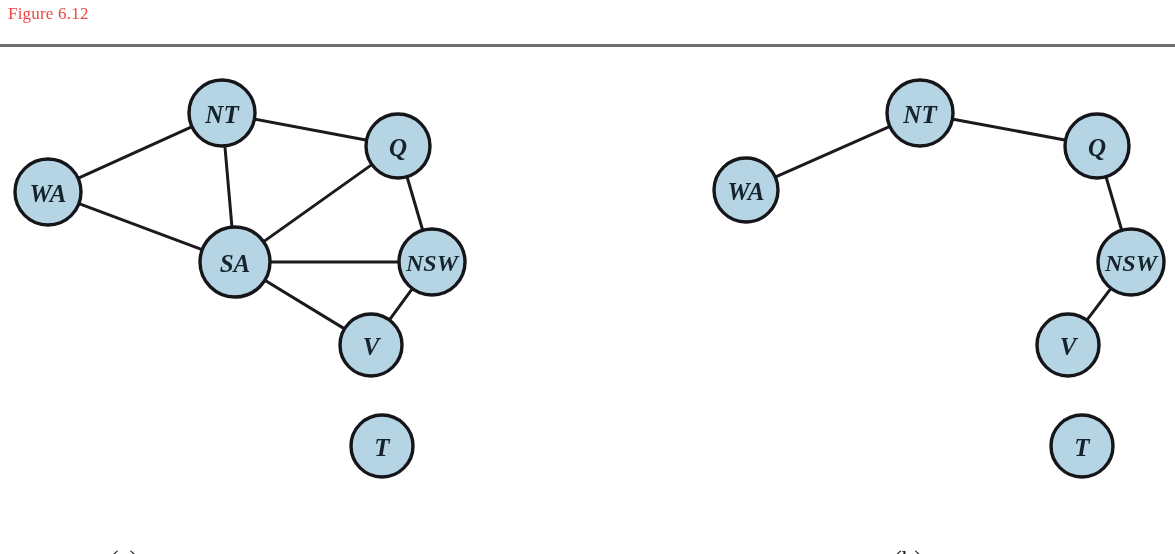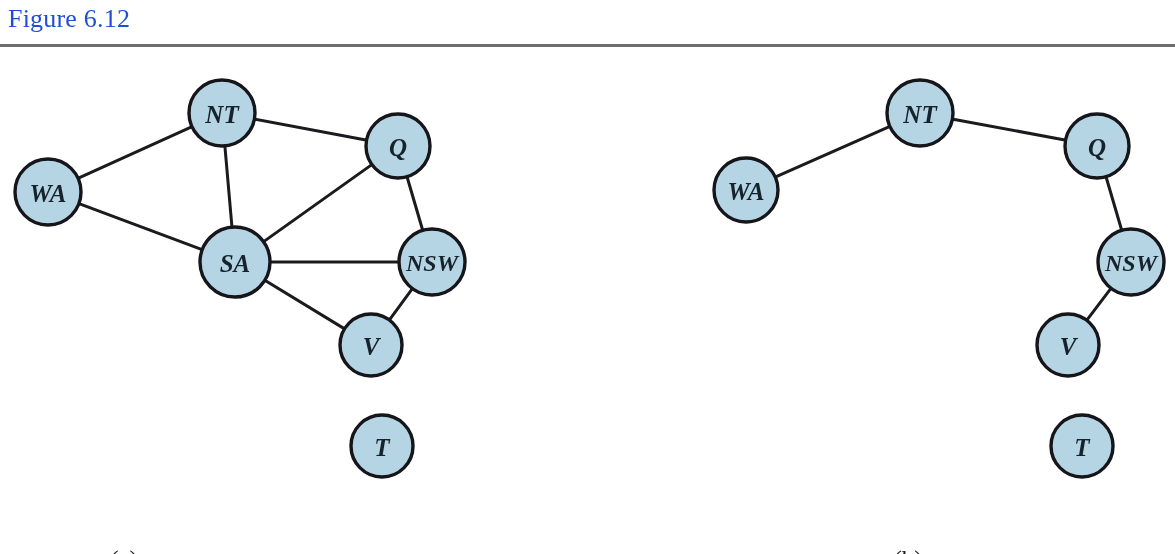--- a/index.html
+++ b/index.html
@@ -19,22 +19,22 @@
     position: absolute;
     left: 0;
     top: 0;
     width: 1175px;
     height: 46px;
   }
   #figure-title {
     position: absolute;
     left: 8px;
     top: 4px;
-    font-size: 26px;
-    color: #1d4ed8;
+    font-size: 17px;
+    color: #ef4444;
     letter-spacing: 0.2px;
     white-space: nowrap;
   }
   #header-rule {
     position: absolute;
     left: 0;
     top: 44px;
     width: 1175px;
     height: 3px;
     background: #6e6e6e;

